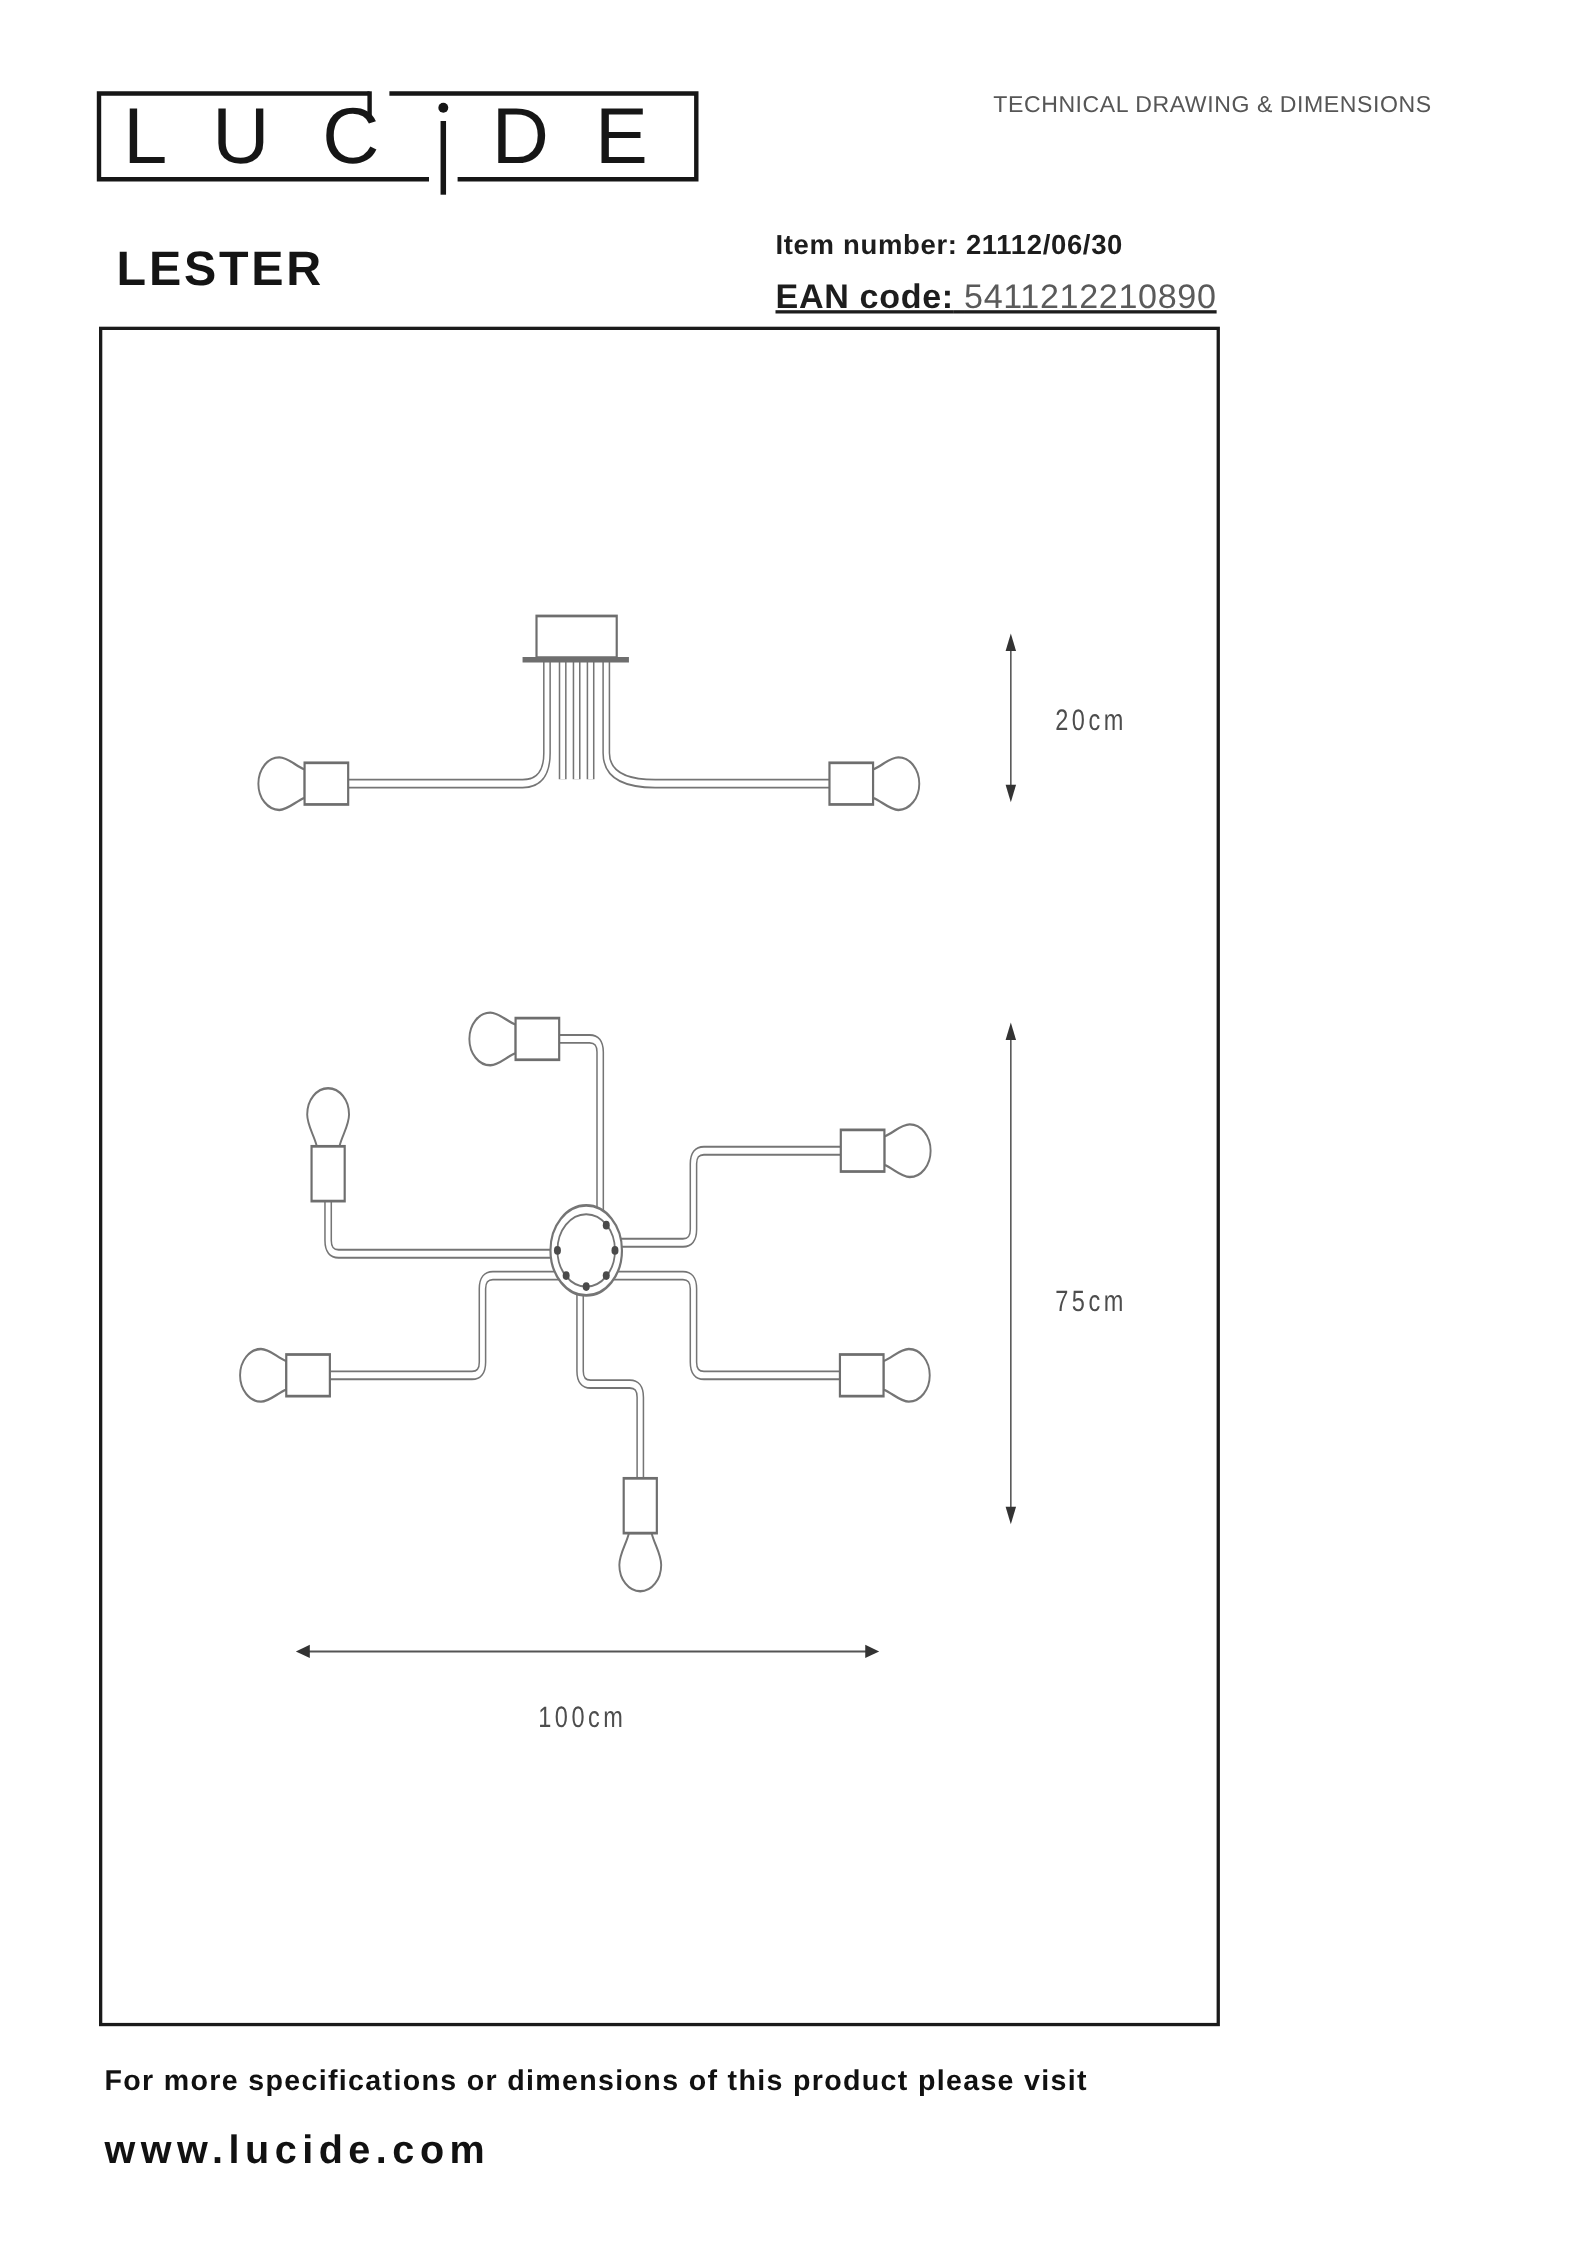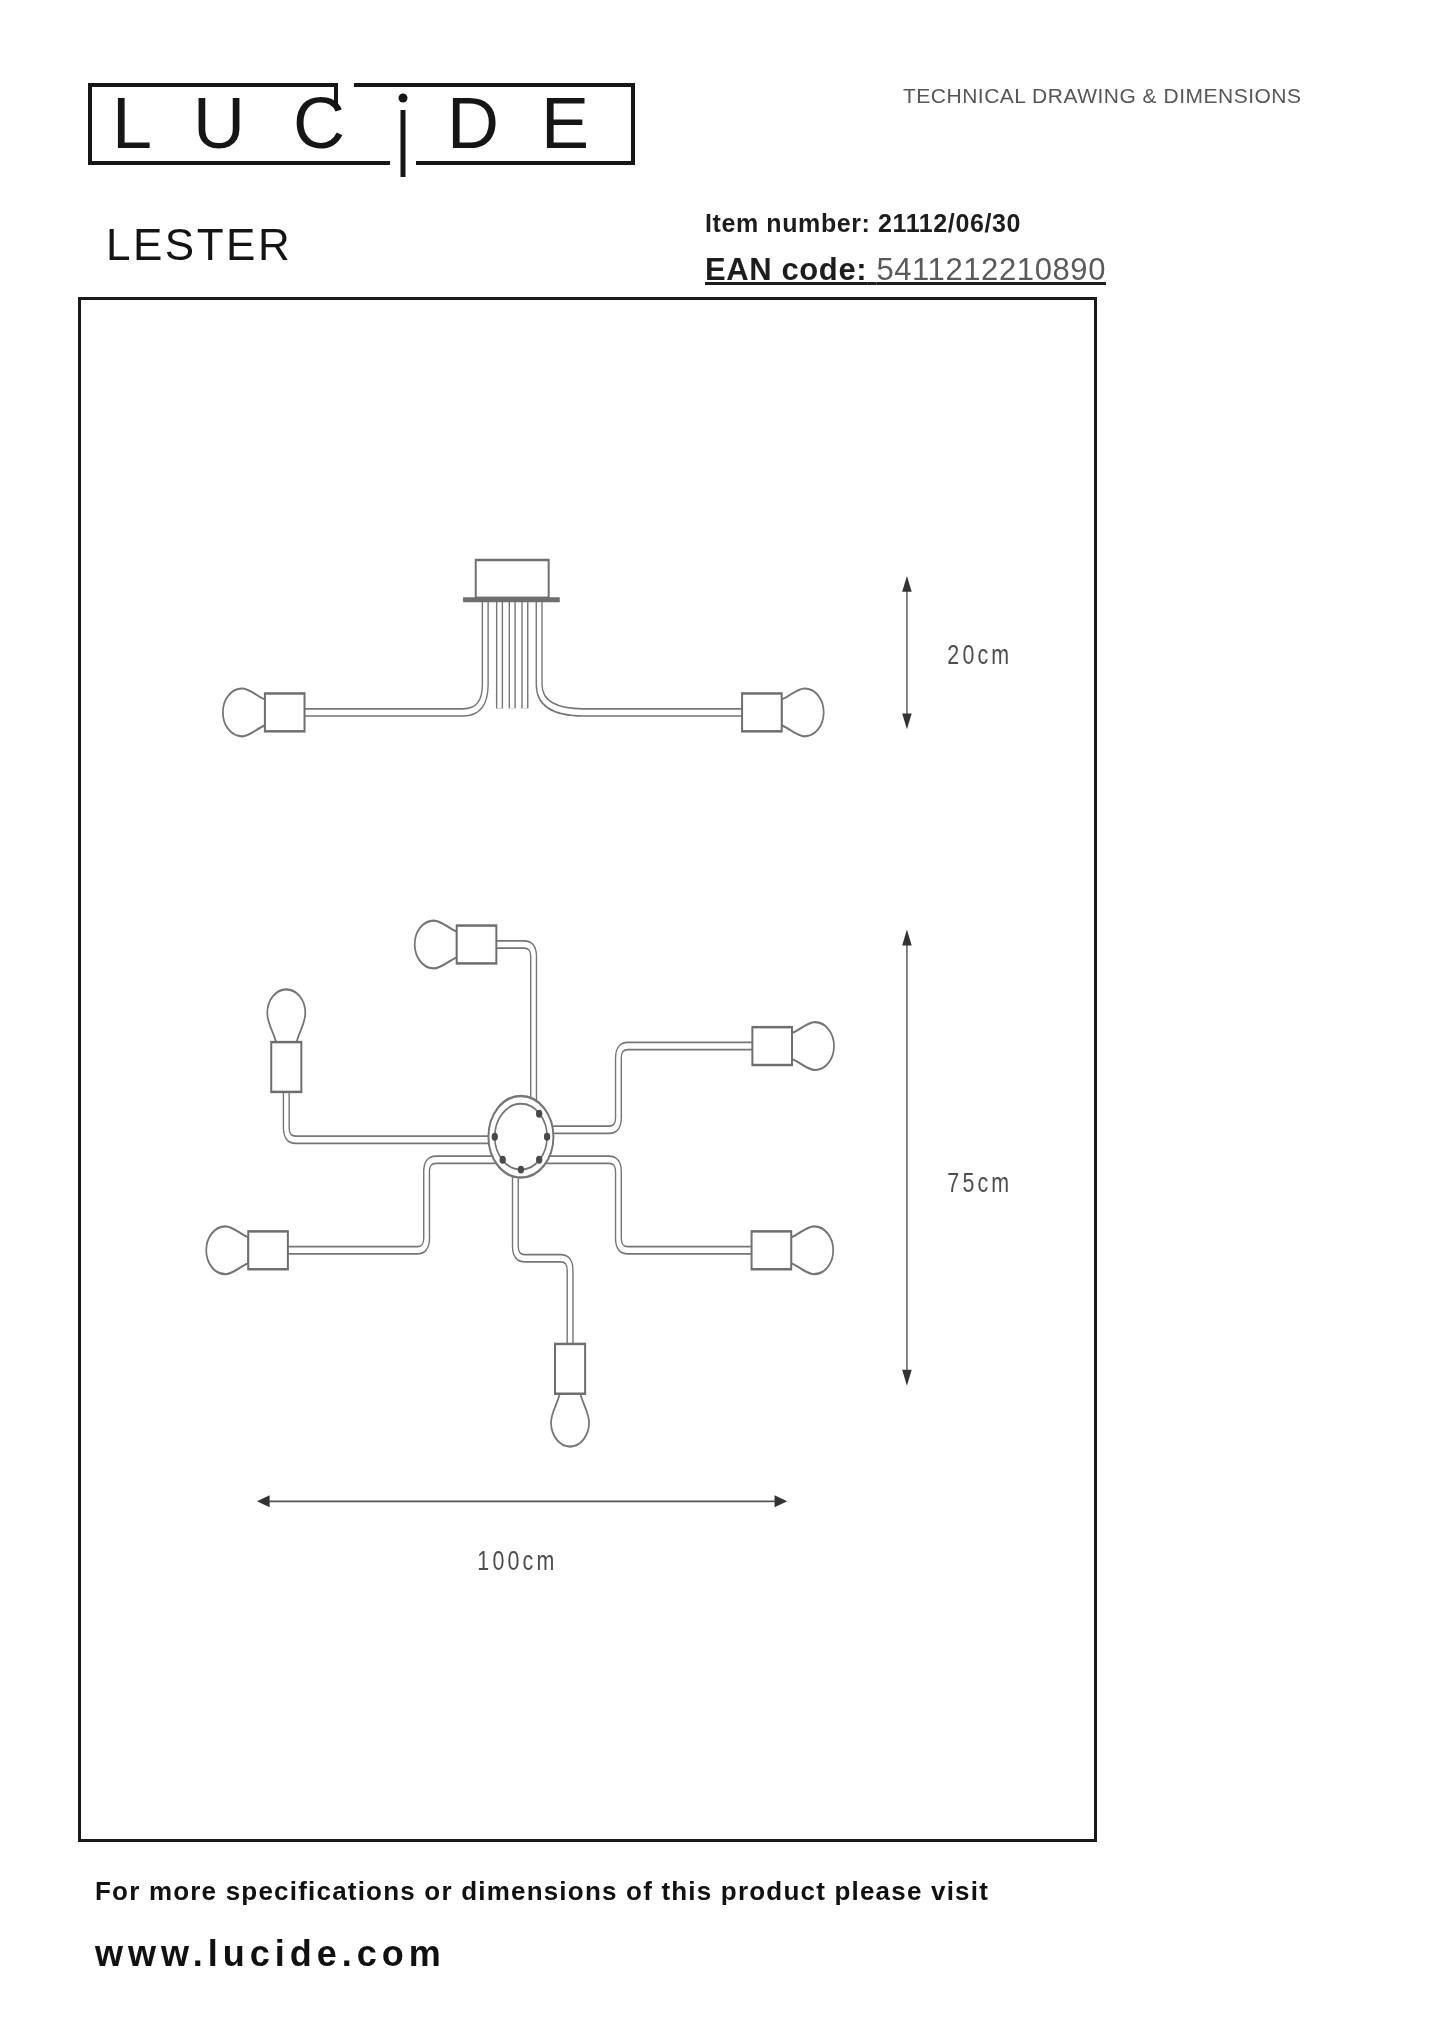--- a/index.html
+++ b/index.html
@@ -1,24 +1,24 @@
 <!DOCTYPE html>
 <html><head>
 <meta charset="utf-8">
 <style>
   html,body{margin:0;padding:0;background:#fff;}
   body{position:relative;width:1445px;height:2044px;font-family:"Liberation Sans",sans-serif;overflow:hidden;}
   .abs{position:absolute;}
   .tech-label{left:903px;top:84px;font-size:21px;letter-spacing:.5px;color:#565656;}
-  .product-name{left:106px;top:220px;font-size:44px;font-weight:normal;letter-spacing:2.5px;color:#141414;}
+  .product-name{left:106px;top:220px;font-size:44px;font-weight:bold;letter-spacing:2.5px;color:#141414;}
   .item-row{left:705px;top:209px;font-size:25px;font-weight:bold;color:#1d1d1d;letter-spacing:.6px;text-align:right;}
   .ean-row{left:705px;top:252px;font-size:31px;color:#1d1d1d;letter-spacing:.6px;text-decoration:underline;}
   .ean-row .lbl{font-weight:bold;}
   .ean-row .val{font-weight:normal;color:#5a5a5a;}
-  .big-box{left:78px;top:297px;width:1019px;height:1545px;border:3px solid #1a1a1a;box-sizing:border-box;padding-left:36px;}
+  .big-box{left:90px;top:297px;width:1019px;height:1545px;border:3px solid #1a1a1a;box-sizing:border-box;padding-left:36px;}
   .drawing-svg{position:absolute;left:0;top:0;width:100%;height:100%;}
   .footer-line1{left:95px;top:1876px;font-size:26px;font-weight:bold;color:#111;letter-spacing:1.2px;text-align:right;}
   .footer-url{left:95px;top:1916px;font-size:36px;font-weight:bold;color:#111;letter-spacing:5px;margin-top:17px;}
   text.dim{font-family:"Liberation Sans",sans-serif;font-size:27px;letter-spacing:4px;fill:#4d4d4d;}
   text.logo-letter{font-family:"Liberation Sans",sans-serif;font-size:72px;fill:#161616;}
 </style>
 </head>
 <body>
 
 <svg class="abs" style="left:0;top:0;" width="700" height="200" viewBox="0 0 700 200">

